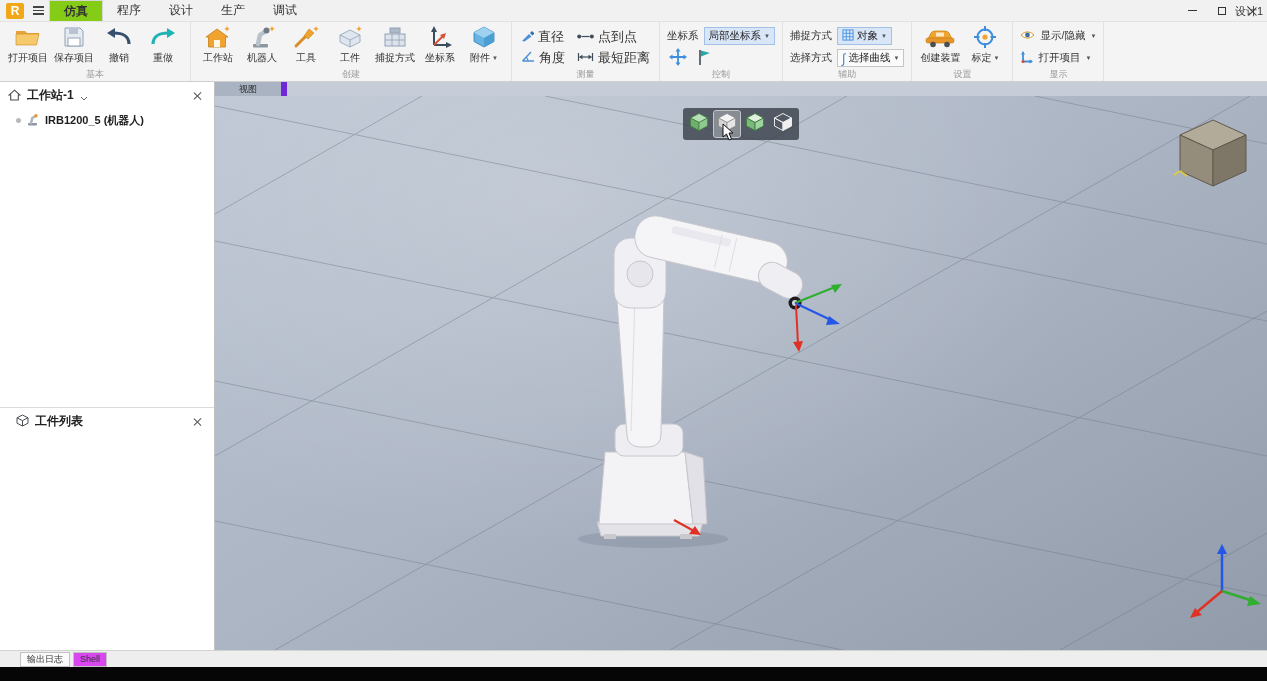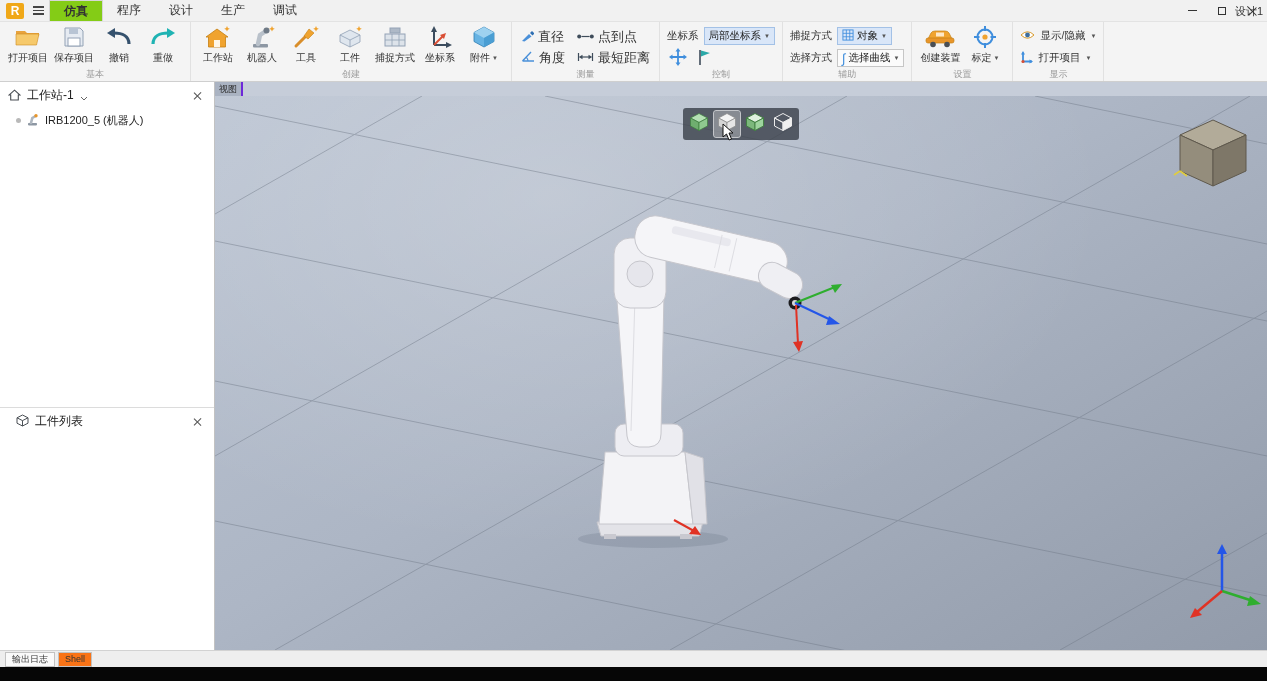--- a/index.html
+++ b/index.html
@@ -41,42 +41,42 @@
   .dropdown.plain{background:#fbfbfb;border:1px solid #c6c6c6;}
   .iconbtn{width:22px;height:18px;display:flex;align-items:center;justify-content:center;border-radius:2px;}
   .int-symbol{font-size:13px;color:#3f8edd;font-style:italic;line-height:1;}
 
   
   .main{display:flex;height:568px;}
   .sidebar{width:215px;background:#fff;border-right:1px solid #c2c2c2;display:flex;flex-direction:column;flex:none;}
   .side-section.ws{height:326px;border-bottom:1px solid #dcdcdc;}
   .side-section.parts{flex:1;margin-left:8px;}
   .side-h{height:27px;display:flex;align-items:center;padding:0 8px;gap:6px;}
-  .side-h .t{font-size:12px;font-weight:normal;color:#222;}
+  .side-h .t{font-size:12px;font-weight:bold;color:#222;}
   .side-x{margin-left:auto;width:16px;height:16px;position:relative;cursor:default;}
   .side-x:before,.side-x:after{content:"";position:absolute;left:7px;top:3px;width:1.2px;height:10px;background:#555;}
   .side-x:before{transform:rotate(45deg);} .side-x:after{transform:rotate(-45deg);}
-  .tree-item{display:flex;align-items:center;gap:5px;padding:4px 6px 4px 16px;font-size:11px;font-weight:normal;color:#1d1d1d;}
+  .tree-item{display:flex;align-items:center;gap:5px;padding:4px 6px 4px 16px;font-size:11px;font-weight:bold;color:#1d1d1d;}
   .tree-bullet{width:5px;height:5px;border-radius:50%;background:#b9b9b9;flex:none;}
 
   
   .viewport{flex:1;display:flex;flex-direction:column;position:relative;min-width:0;}
   .vp-tabs{height:14px;background:#c6cdd9;display:flex;align-items:stretch;}
-  .vp-tab{padding:0 4px;font-size:9px;color:#2e2e2e;background:#aab3c2;display:flex;align-items:center;border-right:2px solid #6d28d9;}
+  .vp-tab{padding:0 24px;font-size:9px;color:#2e2e2e;background:#aab3c2;display:flex;align-items:center;border-right:6px solid #6d28d9;}
   .vp-canvas{flex:1;position:relative;background:linear-gradient(150deg,#bcc5d3 0%,#adb6c5 45%,#929baa 100%);overflow:hidden;}
   .vp-haze{position:absolute;inset:0;background:radial-gradient(ellipse at 32% 18%, rgba(255,255,255,0.20), rgba(255,255,255,0) 55%);pointer-events:none;}
   .scene{position:absolute;inset:0;width:100%;height:100%;}
   .float-tb{position:absolute;left:468px;top:12px;background:rgba(60,66,76,0.82);border-radius:3px;display:flex;gap:2px;padding:3px;}
   .ftb-btn{width:26px;height:26px;display:flex;align-items:center;justify-content:center;border-radius:2px;}
   .ftb-btn.hl{background:rgba(255,255,255,0.30);outline:1px solid rgba(255,255,255,0.65);}
   .cursor{position:absolute;left:507px;top:27px;}
 
   
-  .statusbar{height:17px;background:#eeeeee;border-top:1px solid #d2d2d2;display:flex;align-items:center;padding:0 5px;gap:3px;}
-  .sttab{font-size:9px;padding:1px 6px;background:#f97316;border:1px solid #c2c2c2;color:#333;line-height:11px;}
+  .statusbar{height:17px;background:#eeeeee;border-top:1px solid #d2d2d2;display:flex;align-items:center;padding:0 20px;gap:3px;}
+  .sttab{font-size:9px;padding:1px 6px;background:#d946ef;border:1px solid #c2c2c2;color:#333;line-height:11px;}
   .sttab.active{background:#fafafa;}
   .bottombar{height:14px;background:#060606;}
 </style>
 </head>
 <body>
 
 <div class="window">
 
   <div class="titlebar">
     <div class="logo">R</div>

